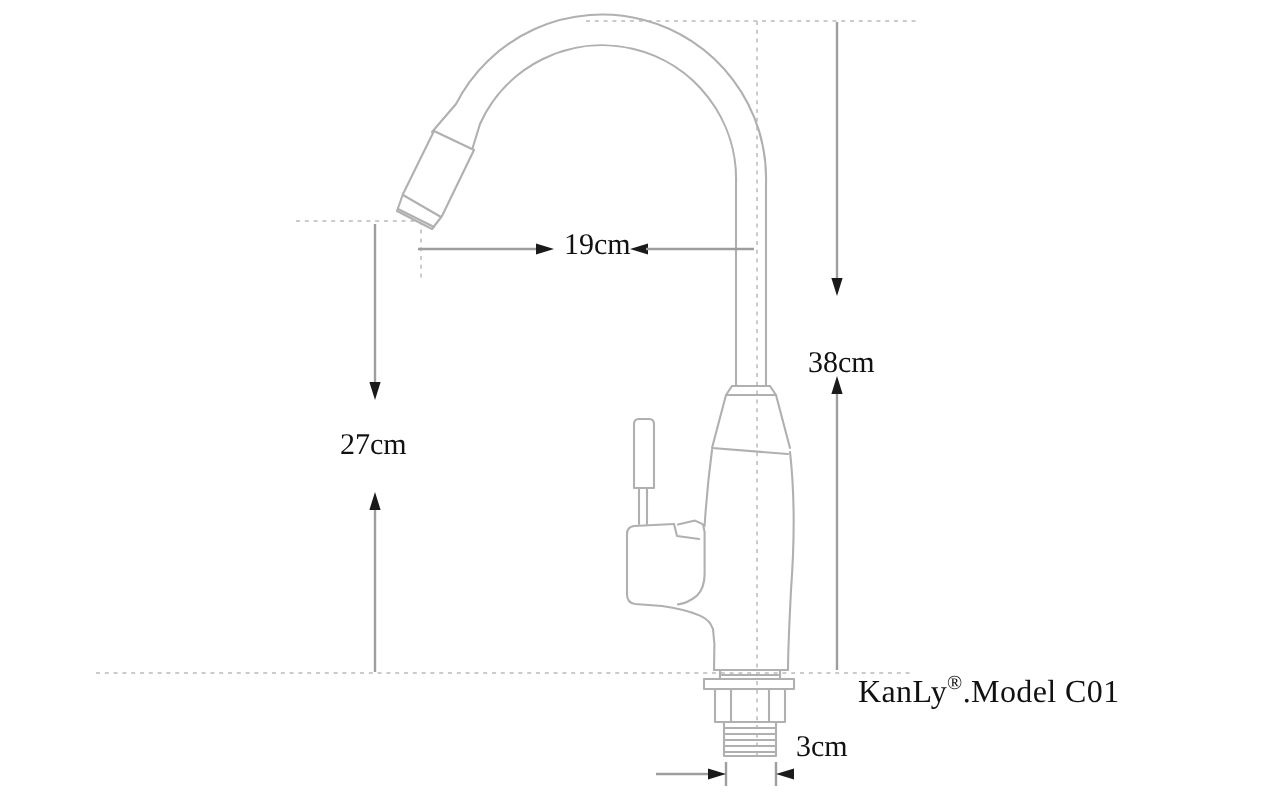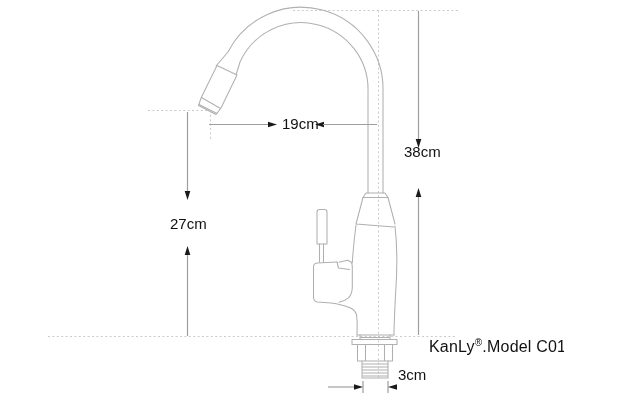--- a/index.html
+++ b/index.html
@@ -1,18 +1,18 @@
 <!DOCTYPE html>
 <html style="--color-background: #ffffff; --color-drawing-line: #b0b0b0; --color-dimension-line: #9e9e9e; --color-guide-dotted: #cbcbcb; --color-arrow: #1a1a1a; --color-text: #111111;"><head>
 <meta charset="utf-8">
 <style>
   html,body{margin:0;padding:0;background:#fff;}
   .stage{
     position:relative;width:564px;height:400px;background:#fff;overflow:hidden;
-    font-family:Liberation Sans, sans-serif;
+    font-family:Liberation Serif, serif;
   }
   .stage svg{position:absolute;left:0;top:0;}
   .guides line{
     stroke:var(--color-guide-dotted,#cbcbcb);stroke-width:1;stroke-dasharray:2 2.4;
   }
   .draw path{
     stroke:var(--color-drawing-line,#b0b0b0);stroke-width:1.05;fill:none;
     stroke-linecap:round;stroke-linejoin:round;
   }
   .draw path.fillwhite{fill:#ffffff;}
@@ -92,21 +92,21 @@
 
       <path d="M 363,381 V 393 M 388,381 V 393"></path>
       <path d="M 328,387 H 355"></path>
       <polygon points="363,387 354,384.2 354,389.8"></polygon>
       <polygon points="388,387 397,384.2 397,389.8"></polygon>
     </g>
   </svg>
 
   <div class="dim-label" style="left:282px;top:116px;">19cm</div>
 
-  <div class="dim-label" style="left:404px;top:144px;">38cm</div>
+  <div class="dim-label" style="left:404px;top:175px;">38cm</div>
 
   <div class="dim-label" style="left:170px;top:216px;">27cm</div>
 
   <div class="dim-label" style="left:398px;top:367px;">3cm</div>
 
   <div class="brand">
     <span>KanLy</span><sup>®</sup><span>.Model C01</span>
   </div>
 
 </div>

